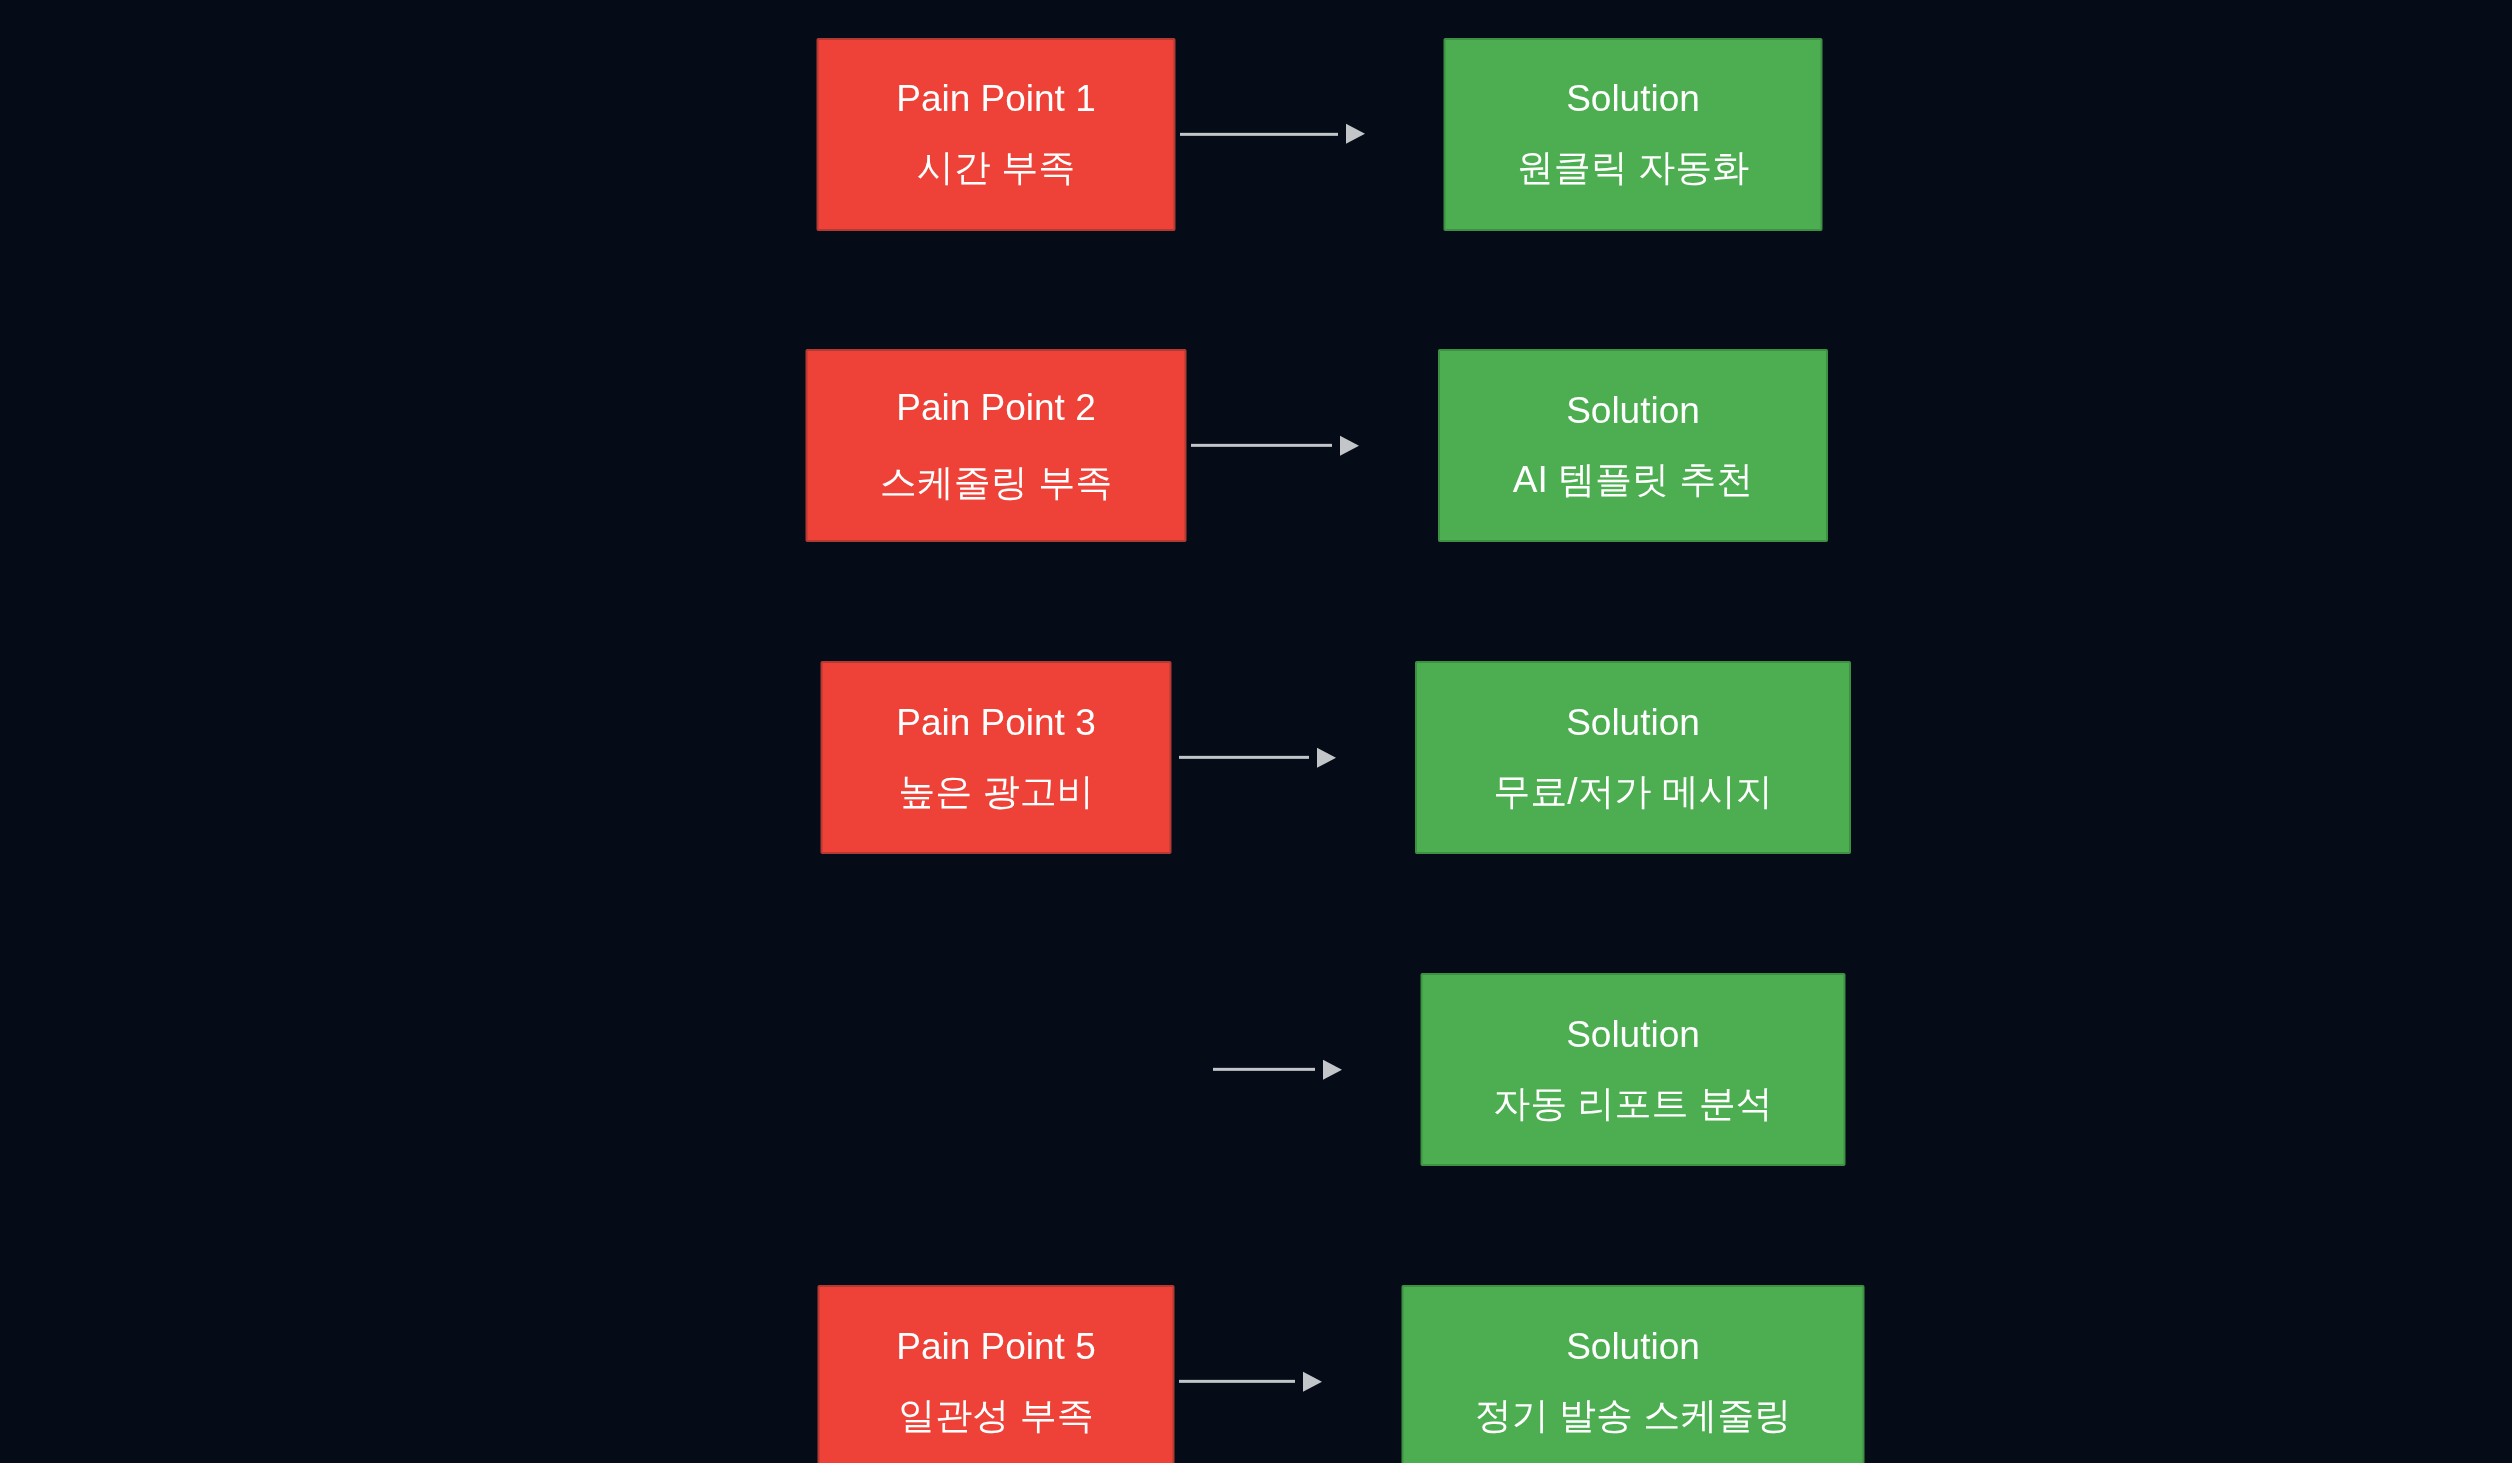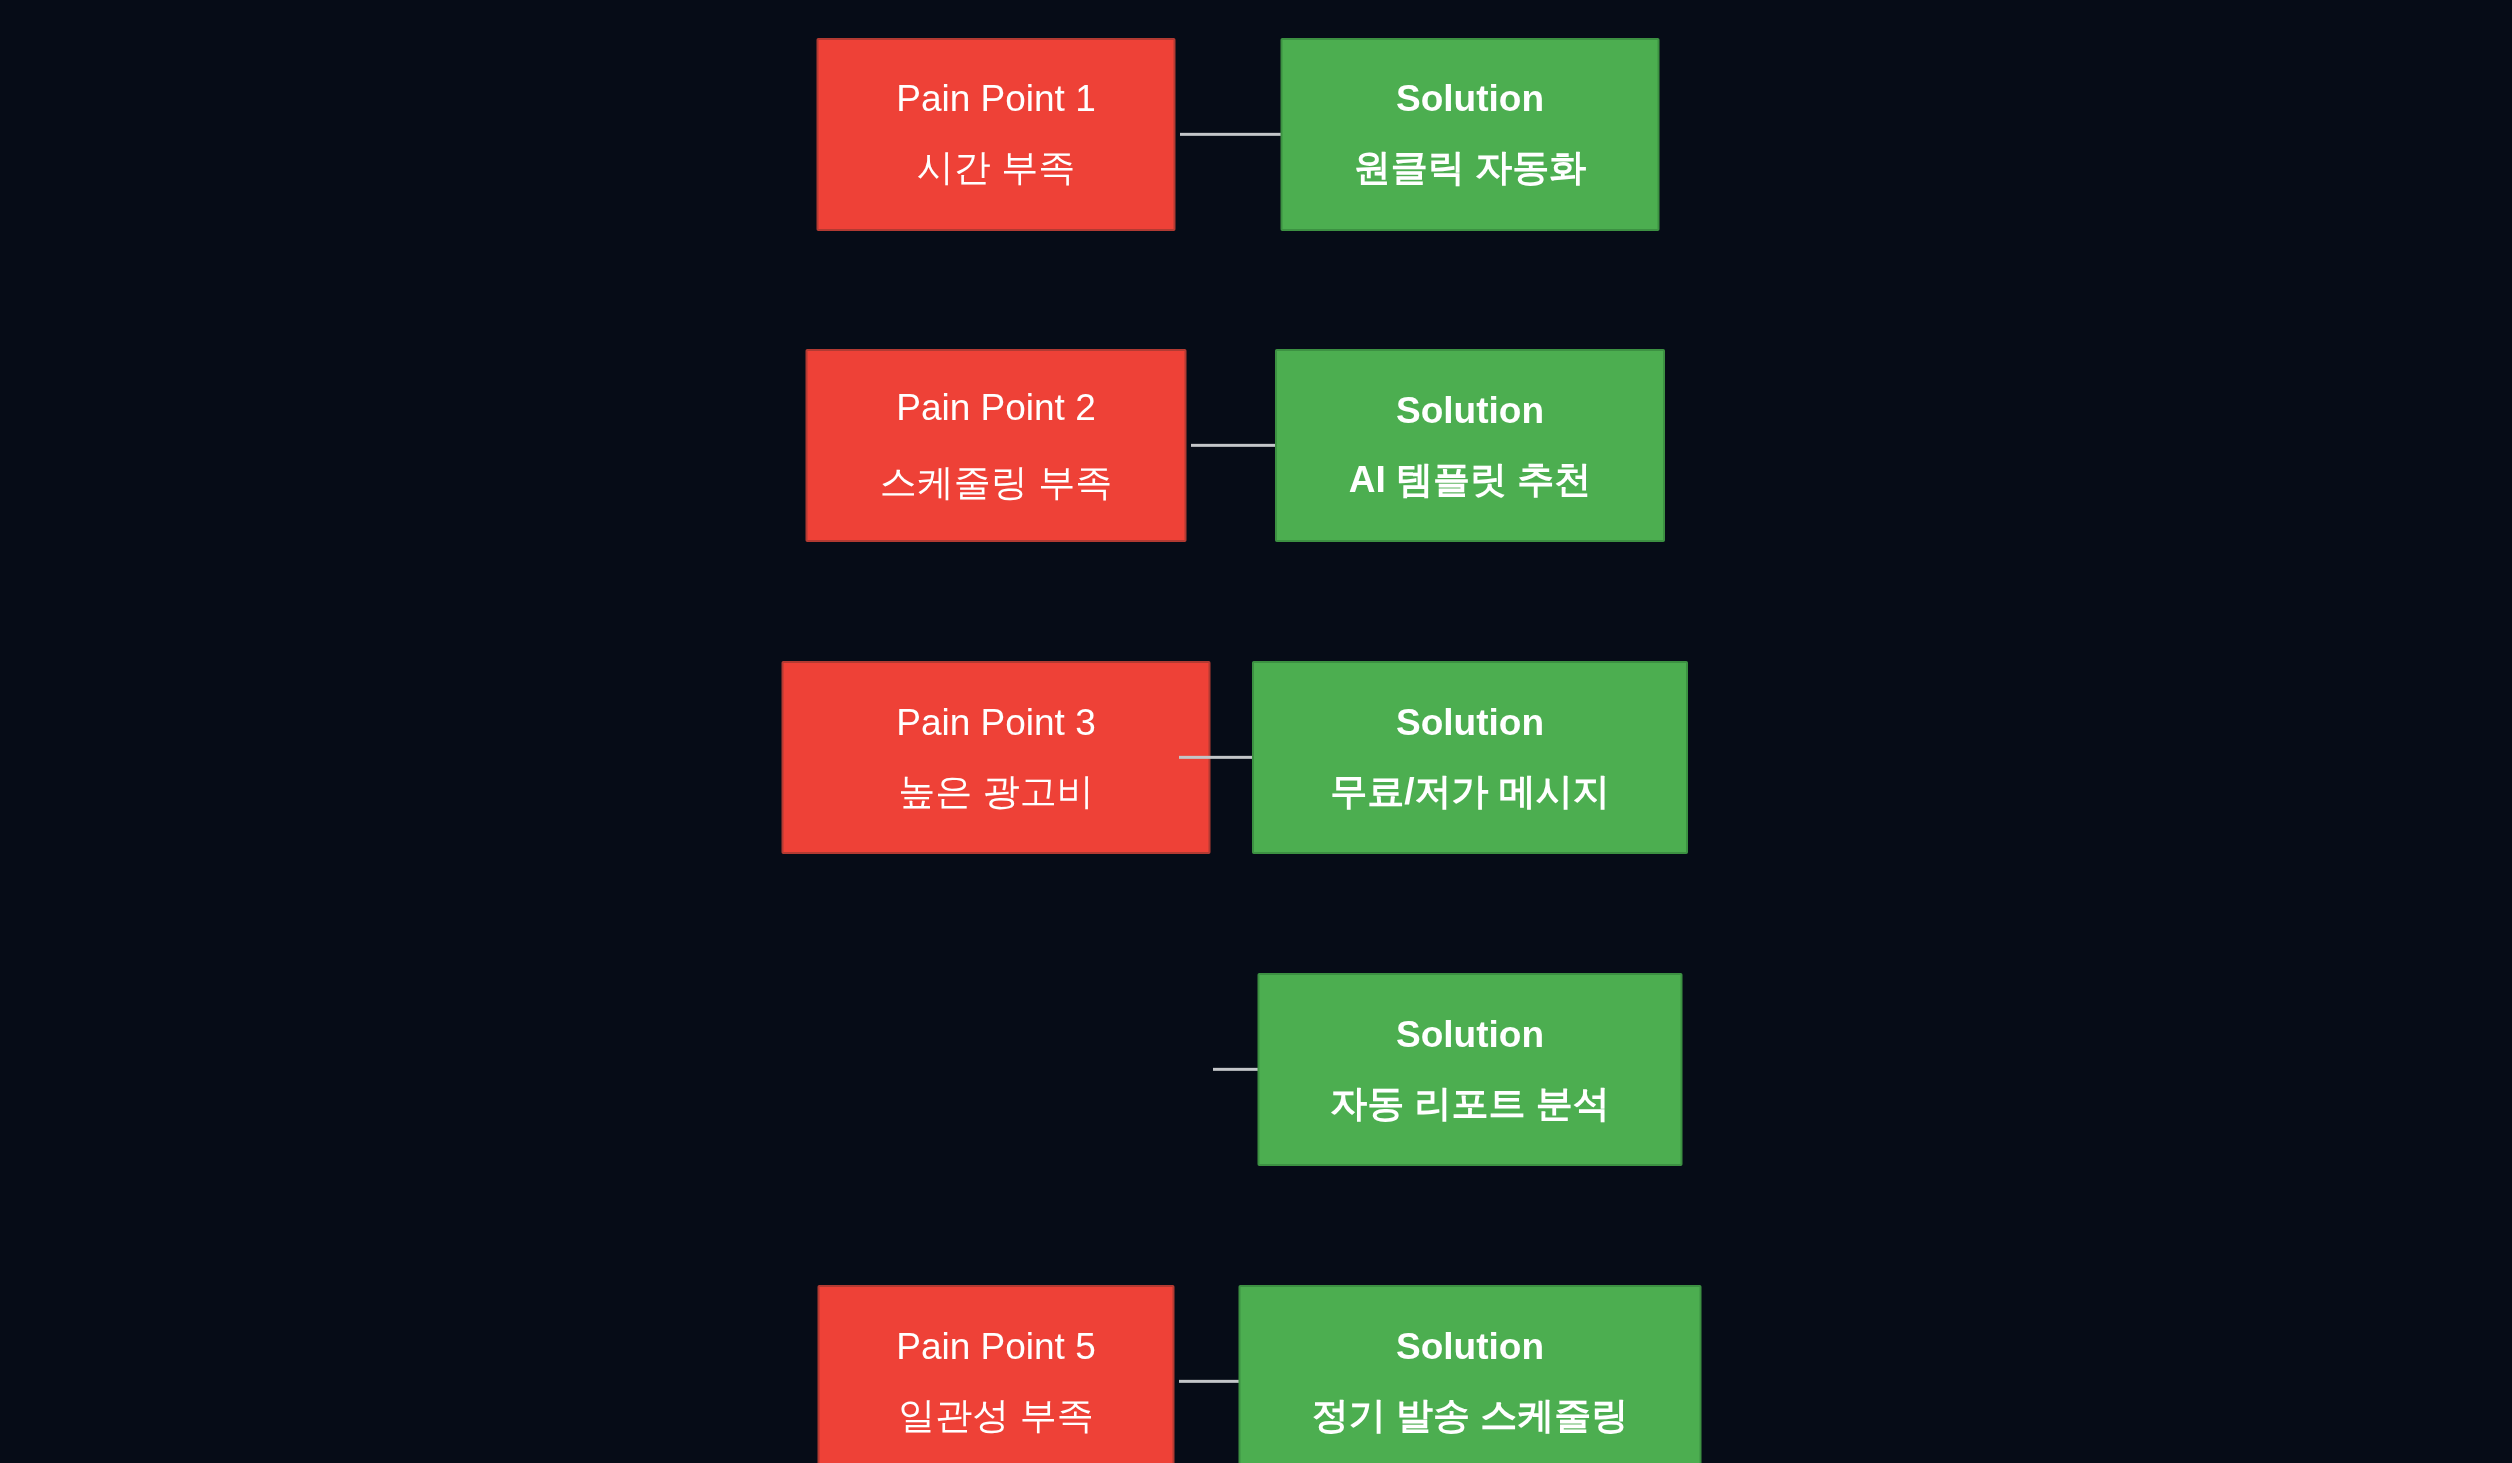--- a/index.html
+++ b/index.html
@@ -43,30 +43,29 @@
     line-height: 1.2;
     text-align: center;
     border-radius: 1.8px;
   }
   .node.pain {
     left: 976px;
     background: var(--pain-fill);
     border: 2.8px solid var(--pain-border);
   }
   .node.solution {
-    left: 1450px;
+    left: 1613px;
     background: var(--solution-fill);
     border: 2.8px solid var(--solution-border);
-    font-weight: bold;
   }
 
   
   .r1 .pain { width: 359px; }  .r1 .solution { width: 379px; }
   .r2 .pain { width: 381px; gap: 23px; }  .r2 .solution { width: 390px; }
-  .r3 .pain { width: 429px; }  .r3 .solution { width: 436px; }
+  .r3 .pain { width: 351px; }  .r3 .solution { width: 436px; }
   .r4 .pain { width: 426px; }  .r4 .solution { width: 425px; }
   .r5 .pain { width: 357px; text-align: center; }  .r5 .solution { width: 463px; }
 
   .arrow {
     position: absolute;
     top: 50%;
     transform: translateY(-50%);
     height: 20.3px;
     display: flex;
     align-items: center;

